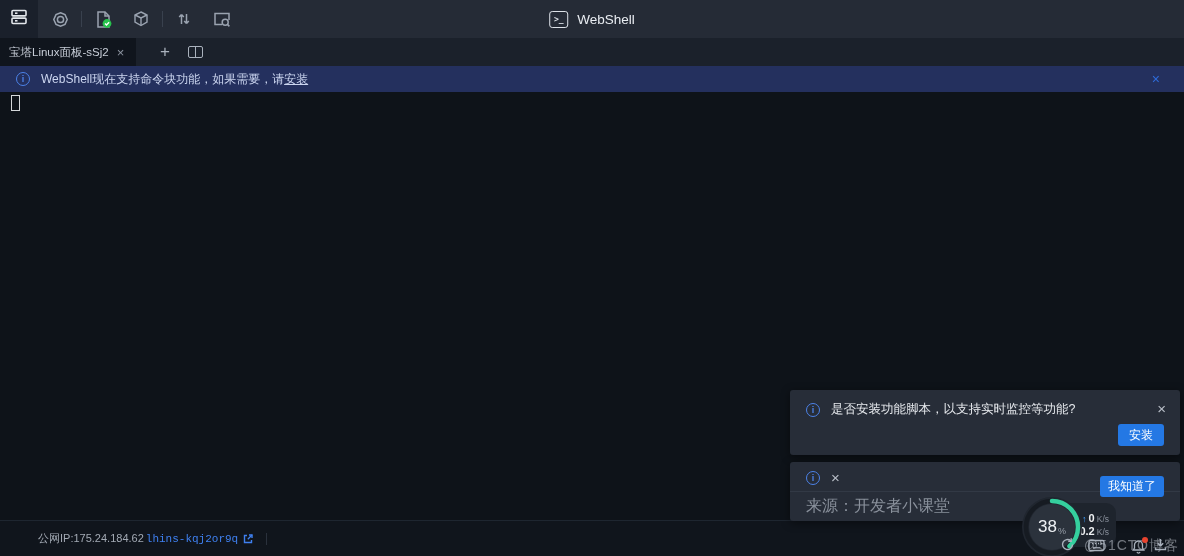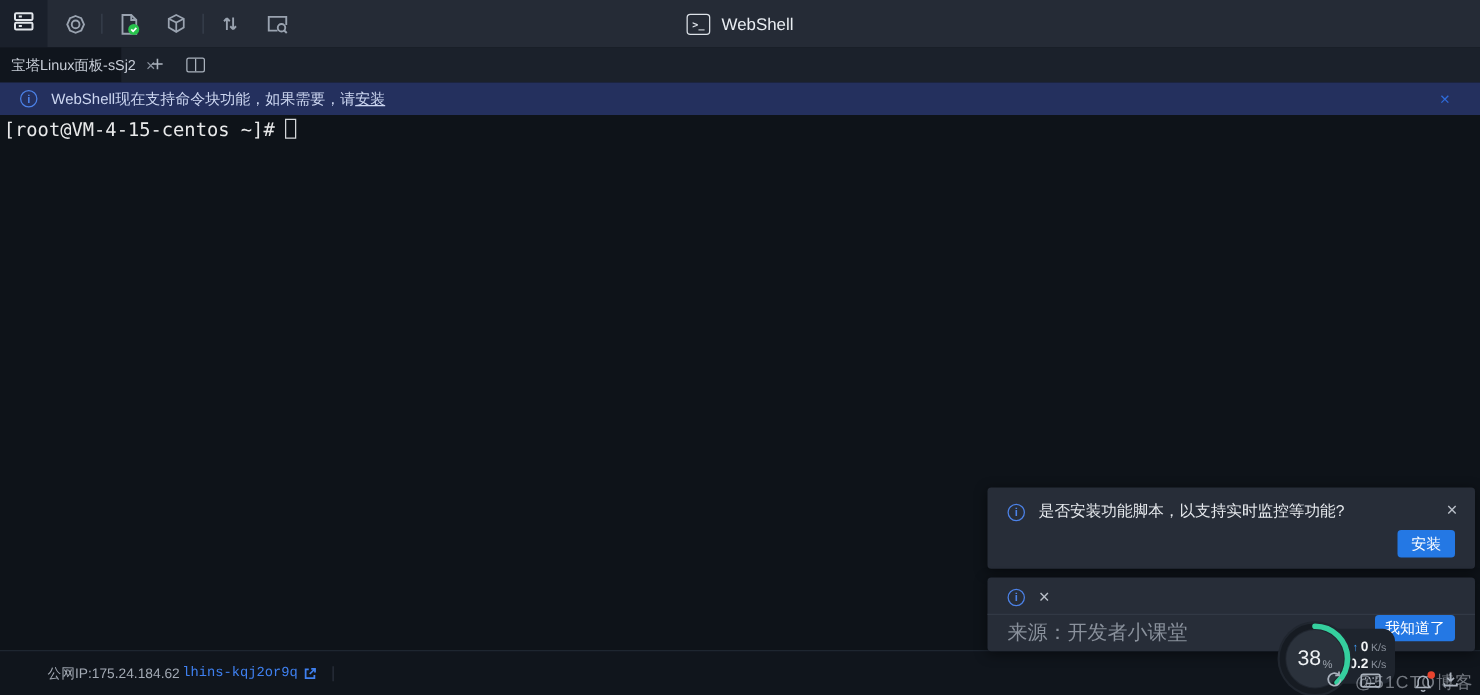--- a/index.html
+++ b/index.html
@@ -34,21 +34,21 @@
     display:flex; align-items:center; justify-content:center;
     font-family:"DejaVu Sans Mono", monospace; font-size:8px; font-weight:bold;
     color:#dde2e8; letter-spacing:0;
   }
   
   .tabbar {
     position:absolute; top:38px; left:0; width:1184px; height:28px;
     background:#1b212b; display:flex; align-items:stretch;
   }
   .tab {
-    width:97px; background:#10151d; display:flex; align-items:center;
+    width:136px; background:#10151d; display:flex; align-items:center;
     padding:0 9px; gap:8px; cursor:pointer;
   }
   .tab-label { font-size:11.5px; color:#c7cdd7; white-space:nowrap; }
   .tab-close { color:#8d95a1; font-size:13px; cursor:pointer; line-height:1; }
   .tab-btn {
     width:30px; display:flex; align-items:center; justify-content:center;
     color:#aab2bd; cursor:pointer; font-size:17px;
   }
   .split-glyph { width:15px; height:12px; border:1.5px solid #aab2bd; border-radius:2px; display:flex; }
   .split-glyph span { flex:1; }
@@ -88,21 +88,21 @@
   .toast-1 { top:390px; height:65px; }
   .toast-2 { top:462px; height:59px; }
   .toast-head { display:flex; align-items:center; padding:11px 14px 0 16px; gap:11px; }
   .toast-msg { font-size:12.5px; color:#e7eaee; flex:1; }
   .toast-close { color:#b9bfc8; font-size:15px; cursor:pointer; line-height:1; margin-top:-2px; }
   .toast-btn {
     position:absolute; right:16px; background:#2478e4; color:#fff; border:none;
     font-size:12px; border-radius:3px; cursor:pointer; font-family:inherit;
   }
   .toast-1 .toast-btn { bottom:9px; width:46px; height:22px; }
-  .toast-2 .toast-btn { bottom:8px; width:64px; height:21px;margin-top:20px; }
+  .toast-2 .toast-btn { bottom:24px; width:64px; height:21px;margin-top:20px; }
   .toast-foot {
     position:absolute; left:0; right:0; bottom:0; height:30px;
     border-top:1px solid #323945; display:flex; align-items:center; padding-left:16px;
   }
   .toast-src { font-size:16px; color:#8a919c; }
   
   .netpill {
     position:absolute; left:1040px; top:503px; width:76px; height:44px;
     background:#1e242d; border-radius:10px; z-index:4;
     display:flex; flex-direction:column; justify-content:center; gap:2px;
@@ -231,21 +231,21 @@
       </span>
   </div>
 </div>
 
 <div class="banner">
   <i class="info-i">i</i>
   <span><span>WebShell现在支持命令块功能，如果需要，请</span><span class="banner-link">安装</span></span>
   <span class="banner-close">×</span>
 </div>
 
-<div class="terminal"><span>[root@VM-4-15-centos ~]#</span><span class="cursor"></span>
+<div class="terminal"><span class="cursor"></span>
 </div>
 
 <div class="toast toast-1">
   <div class="toast-head">
     <i class="info-i">i</i>
     <span class="toast-msg">是否安装功能脚本，以支持实时监控等功能?</span>
     <span class="toast-close">×</span>
   </div>
   <button class="toast-btn">安装</button>
 </div>

